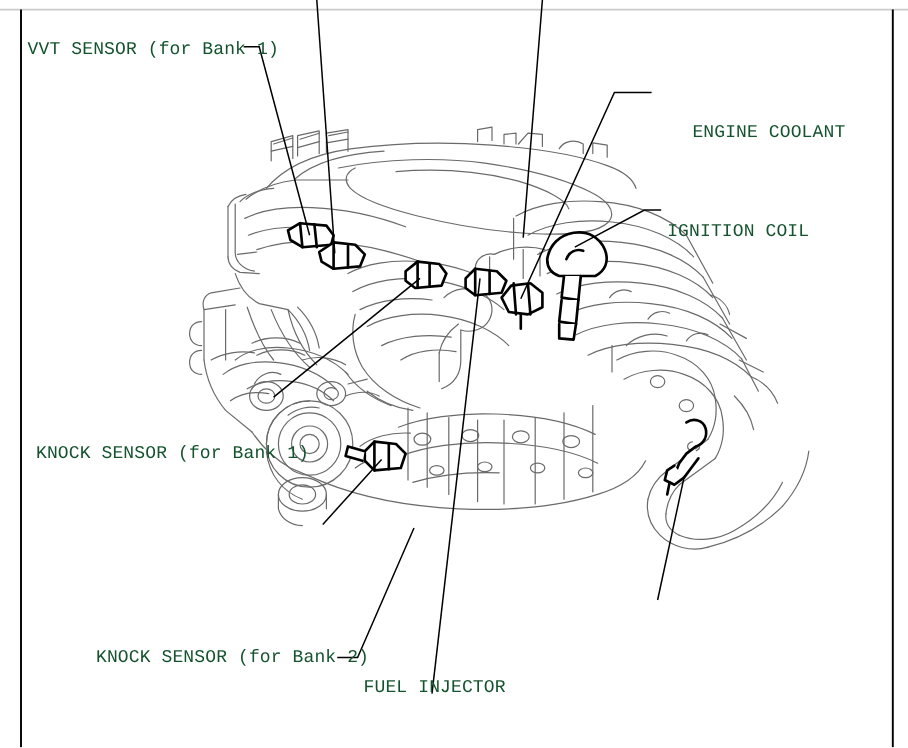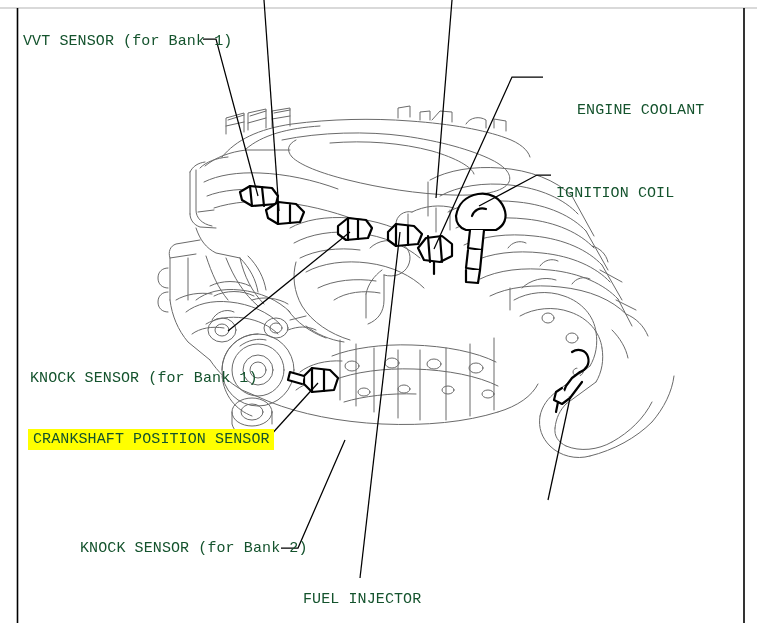--- a/index.html
+++ b/index.html
@@ -333,20 +333,19 @@
   <div class="lbl" style="left:23px; top:33px;">VVT SENSOR (for Bank 1)</div>
 
   <div class="lbl two-line" style="left:577px; top:63px;">
     <div>ENGINE COOLANT</div>
   </div>
 
   <div class="lbl" style="left:556px; top:185px;">IGNITION COIL</div>
 
   <div class="lbl" style="left:30px; top:322px;margin-top:48px;">KNOCK SENSOR (for Bank 1)</div>
 
-  <div class="lbl hl" style="left:28px; top:429px;">CRANKSHAFT POSITION SENSOR</div>
 
   <div class="lbl" style="left:80px; top:540px;">KNOCK SENSOR (for Bank 2)</div>
 
-  <div class="lbl" style="left:303px; top:591px;">FUEL INJECTOR</div>
+  <div class="lbl" style="left:303px; top:565px;">FUEL INJECTOR</div>
 
 
 </div>
 
 </body></html>

